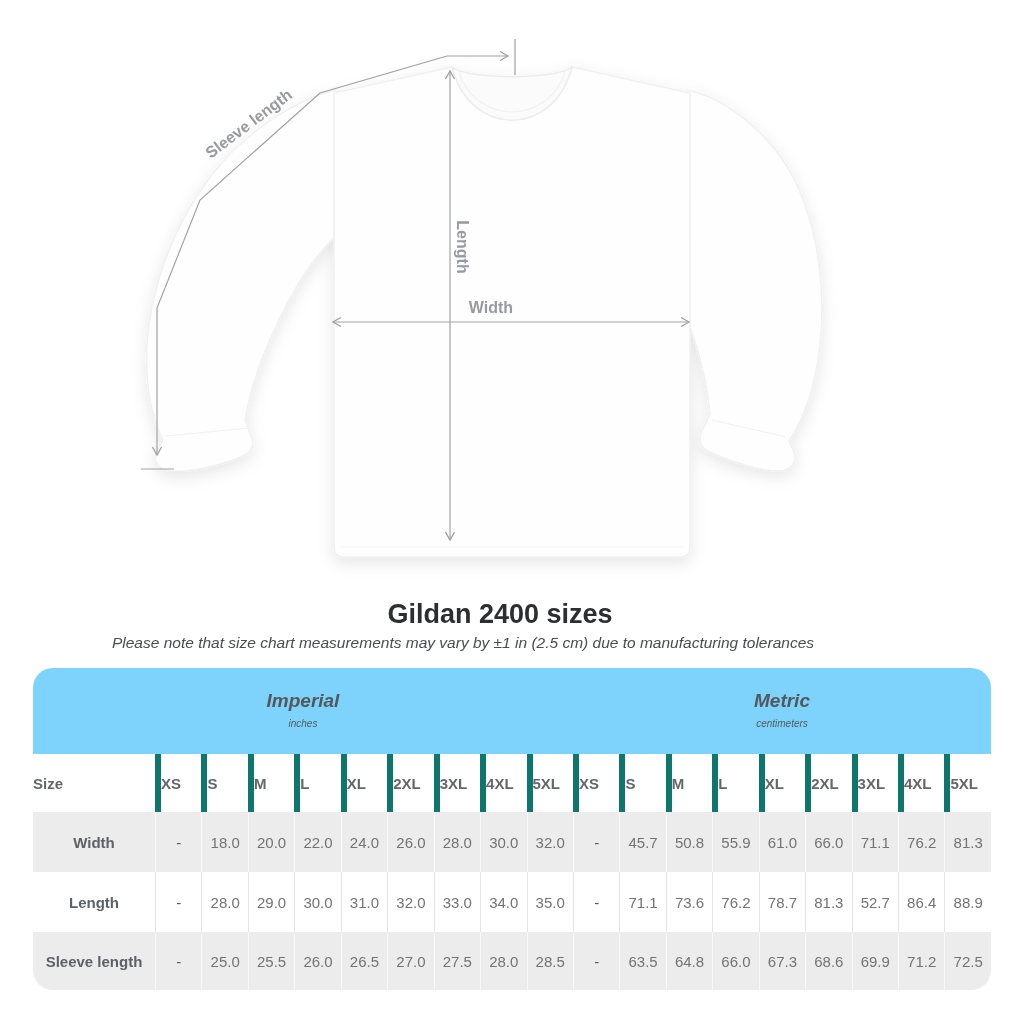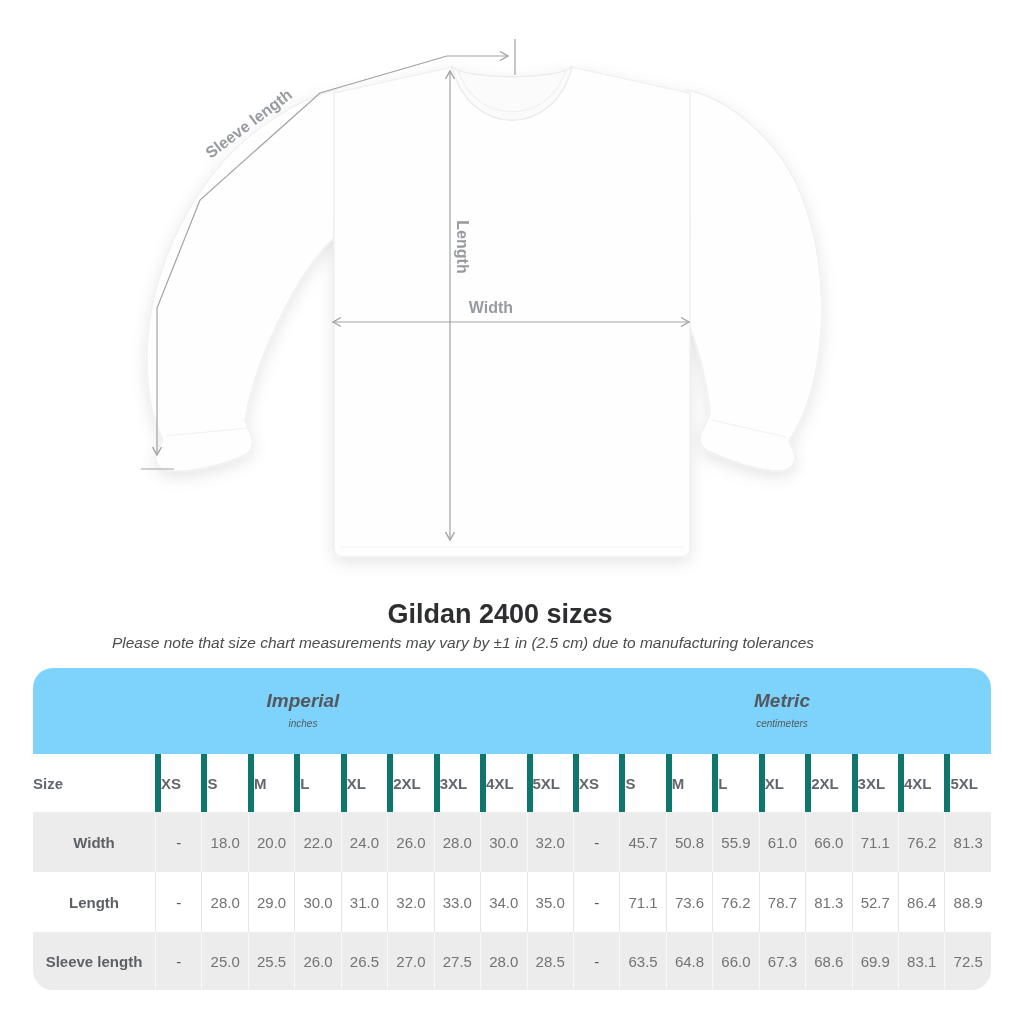--- a/index.html
+++ b/index.html
@@ -210,20 +210,20 @@
             <td>27.5</td>
             <td>28.0</td>
             <td>28.5</td>
             <td class="dash">-</td>
             <td>63.5</td>
             <td>64.8</td>
             <td>66.0</td>
             <td>67.3</td>
             <td>68.6</td>
             <td>69.9</td>
-            <td>83.1</td>
+            <td>71.2</td>
             <td>72.5</td>
           </tr>
         </tbody>
     </table>
   </div>
 
 </div>
 
 </body></html>

